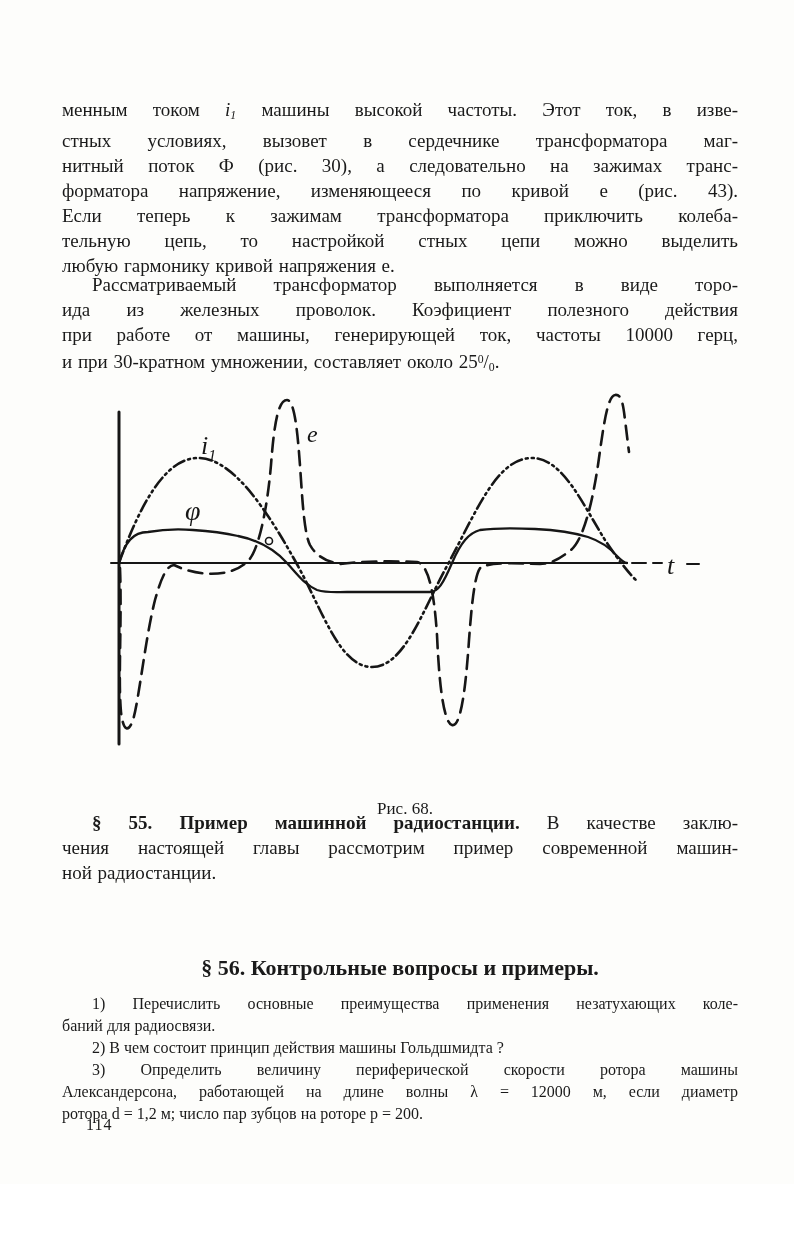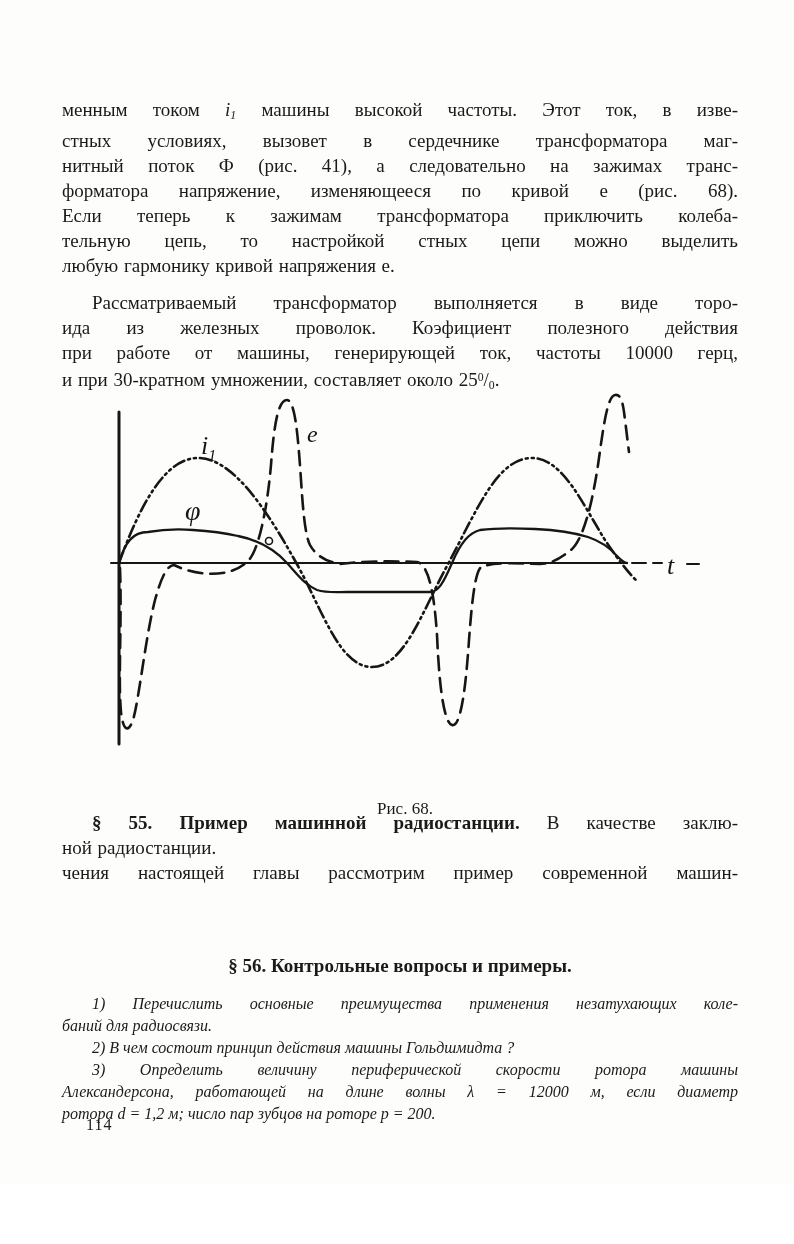--- a/index.html
+++ b/index.html
@@ -12,43 +12,43 @@
   .tblock{position:absolute; left:62px; width:676px;}
   .body-text{font-size:19px; line-height:25px; word-spacing:1px;}
   .jline{text-align:justify; text-align-last:justify;}
   .jline.last{text-align-last:left;}
   .ind{text-indent:30px;}
   .bh{font-weight:bold;margin-top:31px;}
   .it{font-style:italic;}
   sub{font-size:0.62em; vertical-align:-0.25em;}
   sup{font-size:0.62em; vertical-align:0.45em;}
   .s55{top:810px; font-size:19px; line-height:25px; word-spacing:1px;}
-  .s56-head{top:955px; text-align:center; font-weight:bold; font-size:19px;}
-  .qlist{top:993px; font-size:16px; line-height:22px;font-style:italic;}
+  .s56-head{top:955px; text-align:center; font-weight:bold; font-size:22px;}
+  .qlist{top:993px; font-size:16px; line-height:22px;}
   .caption{top:761px; left:95px; width:620px; text-align:center; font-size:17px;margin-top:38px;}
   .pagenum{top:1116px; left:86px; font-size:16px; letter-spacing:1px;}
   .figwrap{top:390px; left:95px; width:620px; height:370px;}
   svg text{font-family:"Liberation Serif", serif;}
 </style>
 </head>
 <body>
 
 <div class="page">
 
   <div class="tblock body-text" style="top:97px;">
     <div class="jline"><span>менным током </span><span class="it"><span>i</span><sub>1</sub></span><span> машины высокой частоты. Этот ток, в изве-</span></div>
     <div class="jline">стных условиях, вызовет в сердечнике трансформатора маг-</div>
-    <div class="jline">нитный поток Ф (рис. 41), а следовательно на зажимах транс-</div>
-    <div class="jline">форматора напряжение, изменяющееся по кривой e (рис. 68).</div>
+    <div class="jline">нитный поток Ф (рис. 30), а следовательно на зажимах транс-</div>
+    <div class="jline">форматора напряжение, изменяющееся по кривой e (рис. 43).</div>
     <div class="jline">Если теперь к зажимам трансформатора приключить колеба-</div>
     <div class="jline">тельную цепь, то настройкой стных цепи можно выделить</div>
     <div class="jline last">любую гармонику кривой напряжения e.</div>
   </div>
 
-  <div class="tblock body-text" style="top:272px;margin-top:18px;">
+  <div class="tblock body-text" style="top:272px;">
     <div class="jline ind">Рассматриваемый трансформатор выполняется в виде торо-</div>
     <div class="jline">ида из железных проволок. Коэфициент полезного действия</div>
     <div class="jline">при работе от машины, генерирующей ток, частоты 10000 герц,</div>
     <div class="jline last"><span>и при 30-кратном умножении, составляет около 25</span><sup>0</sup><span>/</span><sub>0</sub><span>.</span></div>
   </div>
 
   <div class="abs figwrap">
     <svg width="620" height="370" viewBox="0 0 620 370">
       <g stroke="#161616" fill="none" stroke-linecap="round">
 
@@ -69,22 +69,22 @@
       <text x="90" y="130" font-size="28" font-style="italic" fill="#161616">φ</text>
       <text x="212" y="52" font-size="24" font-style="italic" fill="#161616">e</text>
       <text x="572" y="184" font-size="26" font-style="italic" fill="#161616">t</text>
     </svg>
   </div>
 
   <div class="abs caption">Рис. 68.</div>
 
   <div class="tblock s55">
     <div class="jline ind"><span class="bh">§ 55. Пример машинной радиостанции.</span><span> В качестве заклю-</span></div>
+    <div class="jline">чения настоящей главы рассмотрим пример современной машин-</div>
     <div class="jline last">ной радиостанции.</div>
-    <div class="jline">чения настоящей главы рассмотрим пример современной машин-</div>
   </div>
 
   <div class="tblock s56-head">§ 56. Контрольные вопросы и примеры.</div>
 
   <div class="tblock qlist">
     <div class="jline ind">1) Перечислить основные преимущества применения незатухающих коле-</div>
     <div class="jline last">баний для радиосвязи.</div>
     <div class="jline last ind">2) В чем состоит принцип действия машины Гольдшмидта ?</div>
     <div class="jline ind">3) Определить величину периферической скорости ротора машины</div>
     <div class="jline">Александерсона, работающей на длине волны λ = 12000 м, если диаметр</div>

